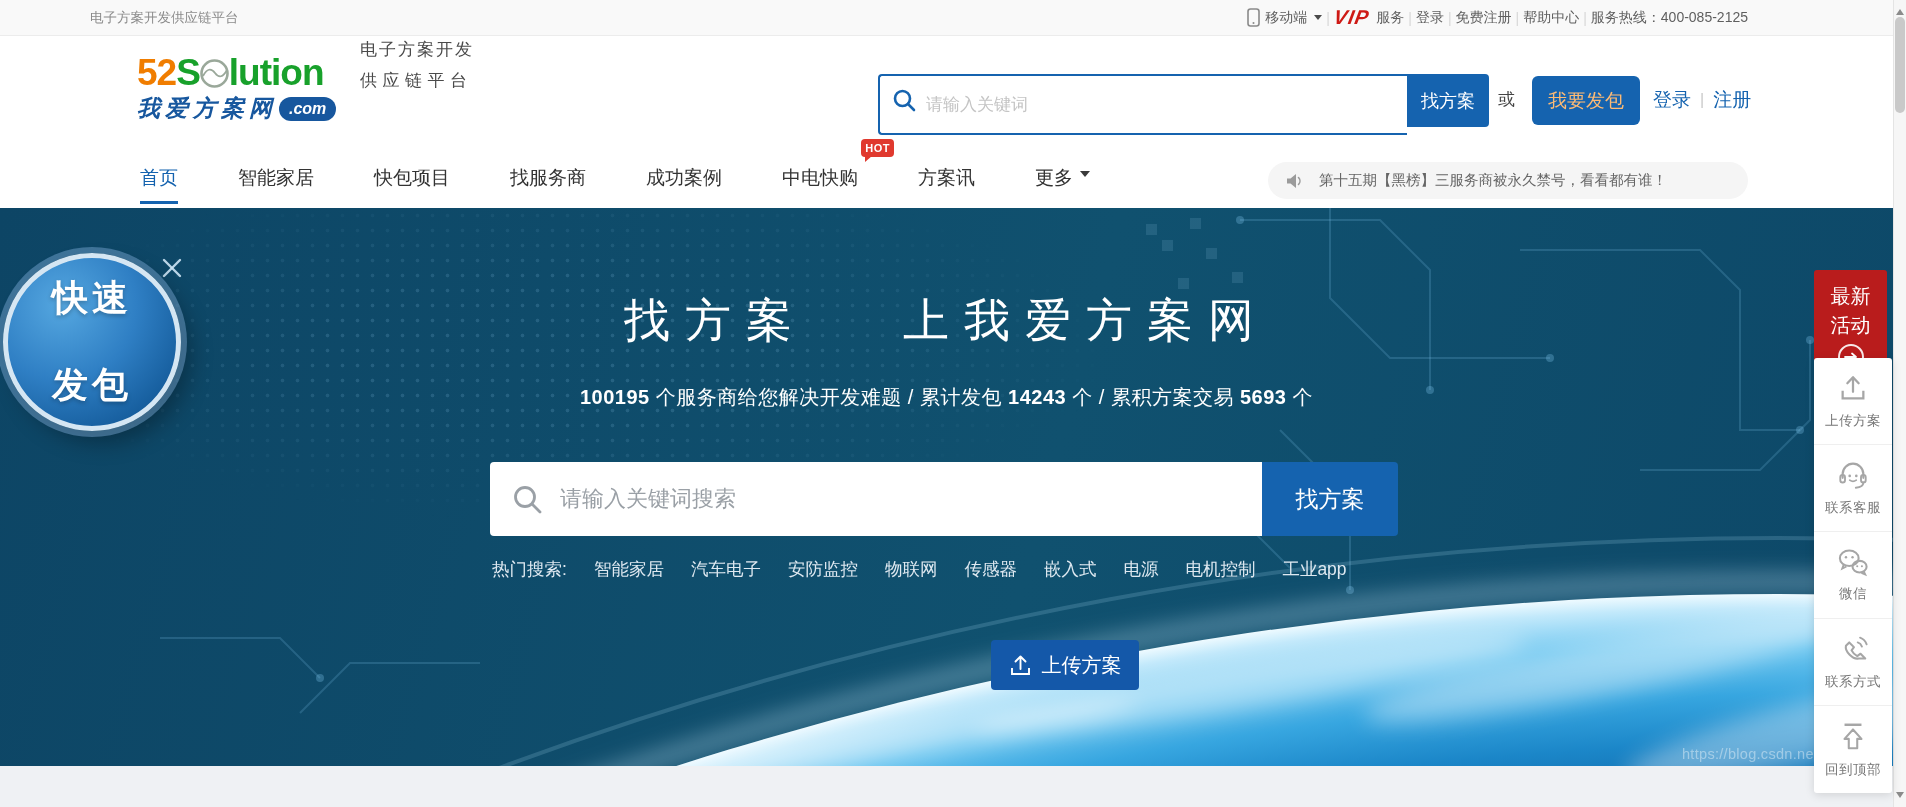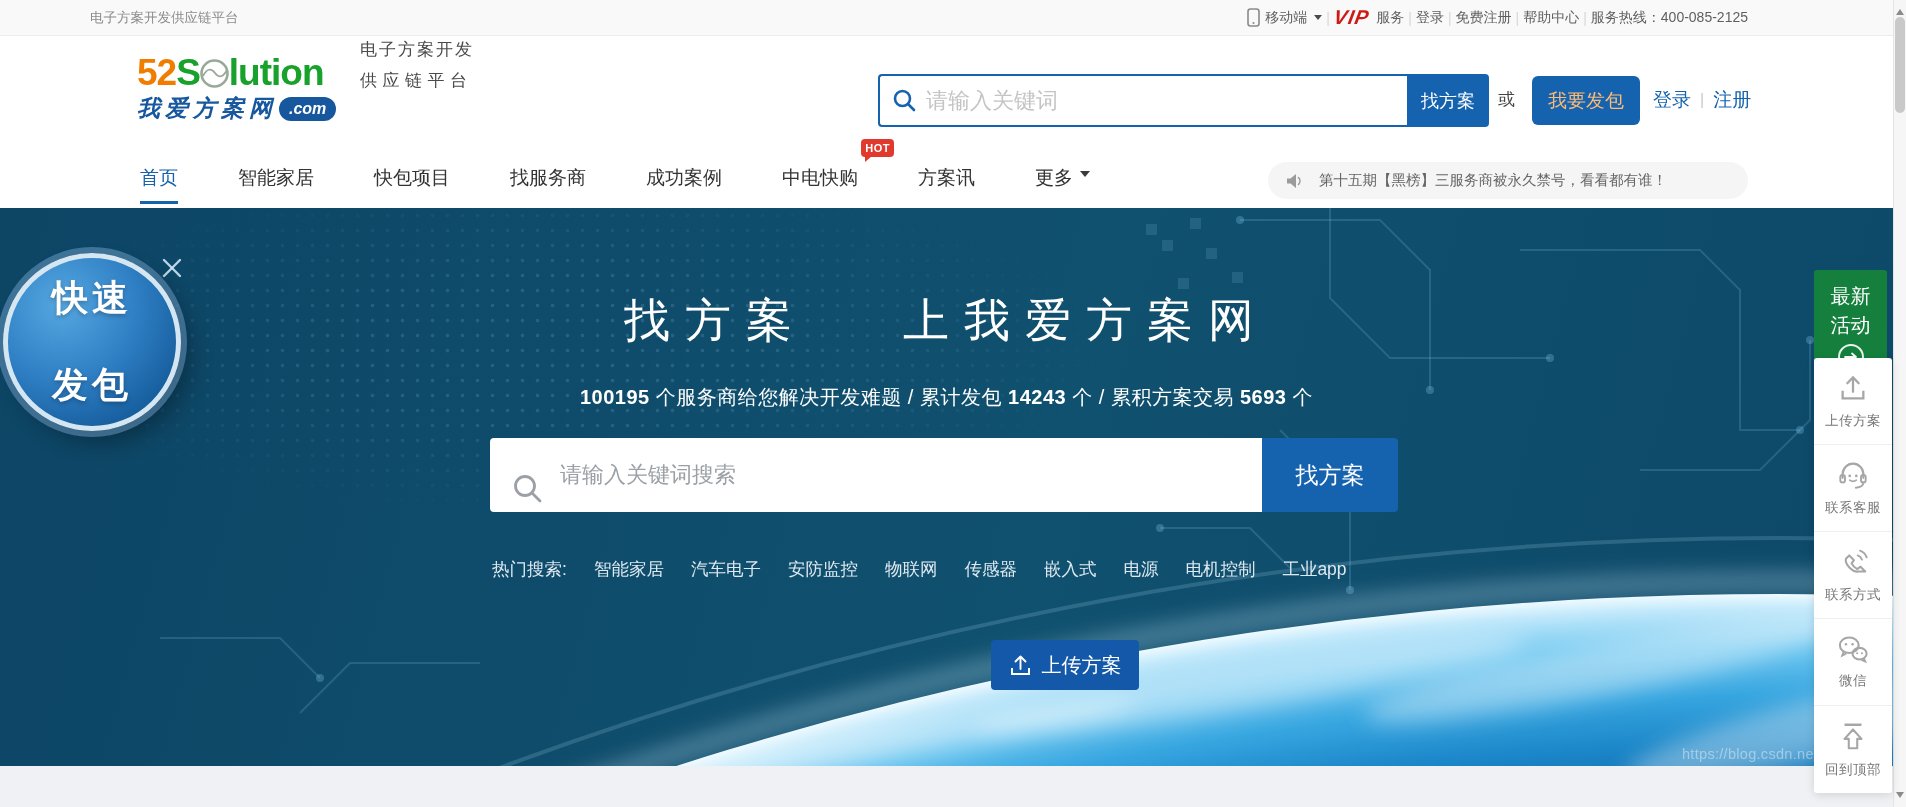--- a/index.html
+++ b/index.html
@@ -62,22 +62,22 @@
     margin-left:2px; background:#17579e; color:#fff; font-style:italic; font-weight:800;
     font-size:16px; height:24px; line-height:24px; padding:0 10px; border-radius:13px;
   }
   .logo-tag { position:absolute; left:228px; top:2px; color:#4a4a4a; }
   .logo-tag .t1 { font-size:17px; letter-spacing:2px;text-align:center; }
   .logo-tag .t2 { font-size:17px; letter-spacing:5.5px; margin-top:8px; }
   .hsearch {
     position:absolute; left:878px; top:38px; height:53px; display:flex;
   }
   .hsearch-input {
-    width:529px; height:53px; border:2px solid #1563af; border-right:none;
-    border-radius:4px 0 0 4px; outline:none; font-size:22px; color:#333;
+    width:529px; height:61px; border:2px solid #1563af; border-right:none;
+    border-radius:4px 0 0 4px; outline:none; font-size:17px; color:#333;
     padding:0 14px 0 46px; background:#fff;
   }
   .hsearch-input::placeholder { color:#c4c4c4; }
   .hsearch-mag { position:absolute; left:14px; top:14px; }
   .hsearch-btn {
     width:82px; height:53px; background:#1563af; color:#fff; border:none;
     font-size:18px; border-radius:0 4px 4px 0; cursor:pointer;
   }
   .h-or { position:absolute; left:1498px; top:52px; font-size:17px; color:#444; }
   .h-post {
@@ -140,21 +140,21 @@
   .banner-title {
     position:absolute; left:0; right:0; top:82px; text-align:center;
     color:#fff; font-size:46px; letter-spacing:15px; white-space:nowrap;
   }
   .banner-title .gap { display:inline-block; width:96px; }
   .banner-stats {
     position:absolute; left:0; right:0; top:176px; text-align:center;
     color:#fff; font-size:20px; letter-spacing:.5px;
   }
   .banner-stats b { font-weight:800; }
-  .bsearch { position:absolute; left:490px; top:243px; height:61px; display:flex;align-items:flex-end; }
+  .bsearch { position:absolute; left:490px; top:254px; height:61px; display:flex; }
   .bsearch-input {
     width:772px; height:74px; border:none; outline:none; border-radius:4px 0 0 4px;
     font-size:22px; color:#333; padding:0 16px 0 70px; background:#fff;
   }
   .bsearch-input::placeholder { color:#9aa0a6; }
   .bsearch-mag { position:absolute; left:22px; top:22px; }
   .bsearch-btn {
     width:136px; height:74px; border:none; background:#1563af; color:#fff;
     font-size:23px; border-radius:0 4px 4px 0; cursor:pointer;
   }
@@ -169,21 +169,21 @@
   .cta.upload  { left:991px; width:148px; }
   .watermark {
     position:absolute; left:1682px; top:538px; color:rgba(255,255,255,.4);
     font-size:14.5px; letter-spacing:.3px;
   }
   
   .footer { position:absolute; top:766px; left:0; right:13px; height:41px; background:#eff1f4; }
   
   .activity {
     position:absolute; left:1814px; top:270px; width:73px; height:96px;
-    background:#15803d; border-radius:3px; color:#fff; text-align:center;
+    background:#b91c1c; border-radius:3px; color:#fff; text-align:center;
     font-size:20px; line-height:1.45; padding-top:12px; cursor:pointer; z-index:1;
   }
   .activity .arrow-circle {
     width:26px; height:26px; border:2px solid rgba(255,255,255,.9); border-radius:50%;
     margin:4px auto 0; display:flex; align-items:center; justify-content:center;
   }
   .side-panel {
     position:absolute; left:1814px; top:358px; width:78px; z-index:2;
     background:#fff; border-radius:3px; box-shadow:0 2px 10px rgba(0,0,0,.13);
   }
@@ -438,42 +438,42 @@
           <rect x="4.5" y="17" width="5" height="8" rx="2.5" fill="none" stroke="#a6a6a6" stroke-width="2"></rect>
           <rect x="26.5" y="17" width="5" height="8" rx="2.5" fill="none" stroke="#a6a6a6" stroke-width="2"></rect>
           <path d="M29 25 q0 5 -8 5.5" fill="none" stroke="#a6a6a6" stroke-width="2" stroke-linecap="round"></path>
           <circle cx="14.5" cy="18" r="1.4" fill="#a6a6a6"></circle>
           <circle cx="21.5" cy="18" r="1.4" fill="#a6a6a6"></circle>
           <path d="M14.5 22.5 q3.5 2.5 7 0" fill="none" stroke="#a6a6a6" stroke-width="1.8" stroke-linecap="round"></path>
         </svg>
       <span class="lbl">联系客服</span>
     </div>
     <div class="side-item">
-      <svg width="32" height="32" viewBox="0 0 34 34">
-          <path d="M23 27 c-6 1.5 -15 -7.5 -13.5 -13.5 l3.5 -3.5 5 5 -2.5 3.5 c1.2 2.4 3.6 4.8 6 6 l3.5 -2.5 5 5 z" fill="none" stroke="#a6a6a6" stroke-width="2.2" stroke-linejoin="round"></path>
-          <path d="M22 10 a7 7 0 0 1 4.5 4.5" fill="none" stroke="#a6a6a6" stroke-width="2" stroke-linecap="round"></path>
-          <path d="M24.5 5 a12 12 0 0 1 7 7" fill="none" stroke="#a6a6a6" stroke-width="2" stroke-linecap="round"></path>
-        </svg>
-      <span class="lbl">联系方式</span>
-    </div>
-    <div class="side-item">
       <svg width="34" height="30" viewBox="0 0 36 32">
           <ellipse cx="14" cy="12" rx="10" ry="8.2" fill="none" stroke="#a6a6a6" stroke-width="2.2"></ellipse>
           <path d="M8 19 l-1.5 4 4.5 -2.2" fill="none" stroke="#a6a6a6" stroke-width="2"></path>
           <ellipse cx="25" cy="21" rx="7.5" ry="6.2" fill="none" stroke="#a6a6a6" stroke-width="2.2"></ellipse>
           <path d="M29.5 26 l1.5 3.2 -4 -1.7" fill="none" stroke="#a6a6a6" stroke-width="2"></path>
           <circle cx="10.5" cy="11" r="1.3" fill="#a6a6a6"></circle>
           <circle cx="17.5" cy="11" r="1.3" fill="#a6a6a6"></circle>
           <circle cx="22.5" cy="20.5" r="1.1" fill="#a6a6a6"></circle>
           <circle cx="27.5" cy="20.5" r="1.1" fill="#a6a6a6"></circle>
         </svg>
       <span class="lbl">微信</span>
     </div>
     <div class="side-item">
       <svg width="32" height="32" viewBox="0 0 34 34">
+          <path d="M23 27 c-6 1.5 -15 -7.5 -13.5 -13.5 l3.5 -3.5 5 5 -2.5 3.5 c1.2 2.4 3.6 4.8 6 6 l3.5 -2.5 5 5 z" fill="none" stroke="#a6a6a6" stroke-width="2.2" stroke-linejoin="round"></path>
+          <path d="M22 10 a7 7 0 0 1 4.5 4.5" fill="none" stroke="#a6a6a6" stroke-width="2" stroke-linecap="round"></path>
+          <path d="M24.5 5 a12 12 0 0 1 7 7" fill="none" stroke="#a6a6a6" stroke-width="2" stroke-linecap="round"></path>
+        </svg>
+      <span class="lbl">联系方式</span>
+    </div>
+    <div class="side-item">
+      <svg width="32" height="32" viewBox="0 0 34 34">
           <line x1="8" y1="4" x2="26" y2="4" stroke="#a6a6a6" stroke-width="2.6"></line>
           <path d="M17 9 L26 19 H21.5 V29 H12.5 V19 H8 Z" fill="none" stroke="#a6a6a6" stroke-width="2.2" stroke-linejoin="round"></path>
         </svg>
       <span class="lbl">回到顶部</span>
     </div>
   </div>
 
   <div class="scrollbar">
     <div class="sb-up"></div>
     <div class="sb-thumb"></div>

